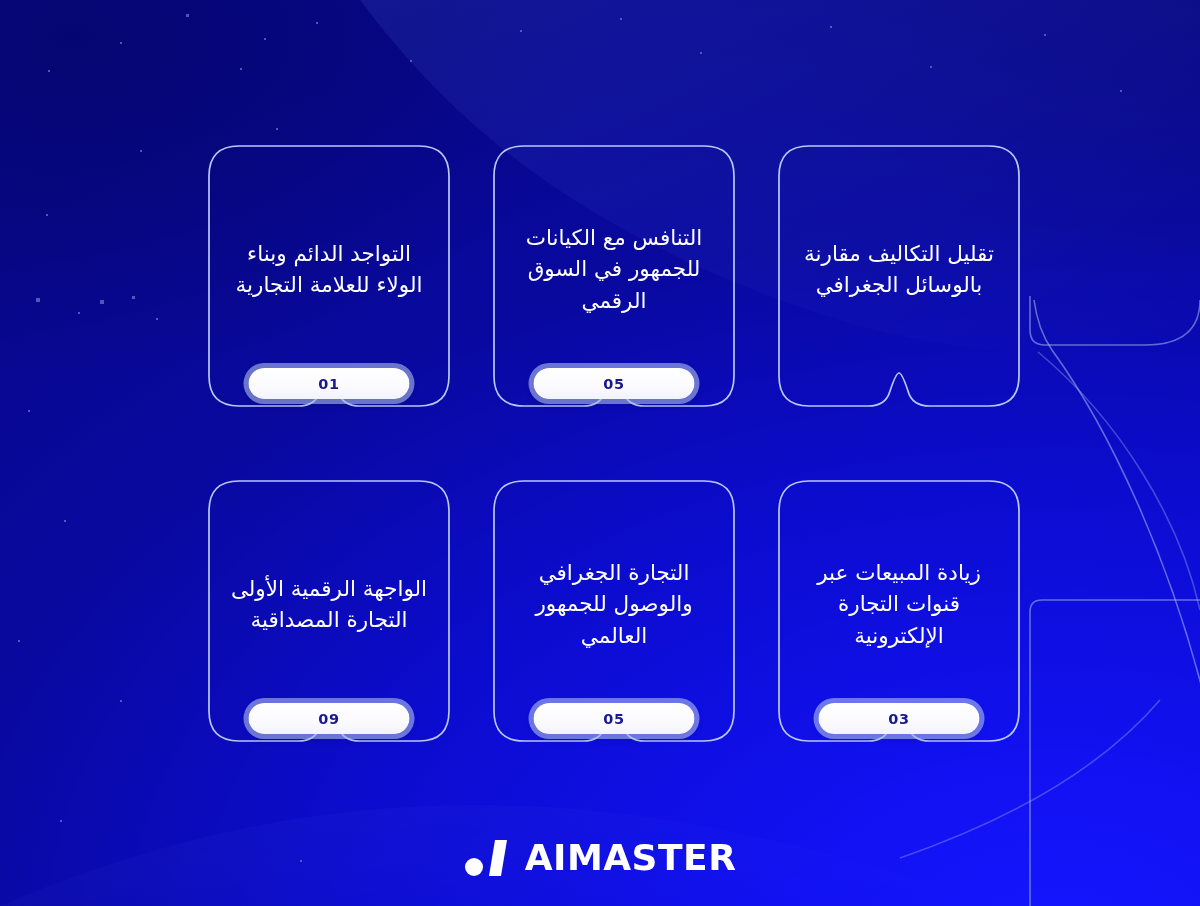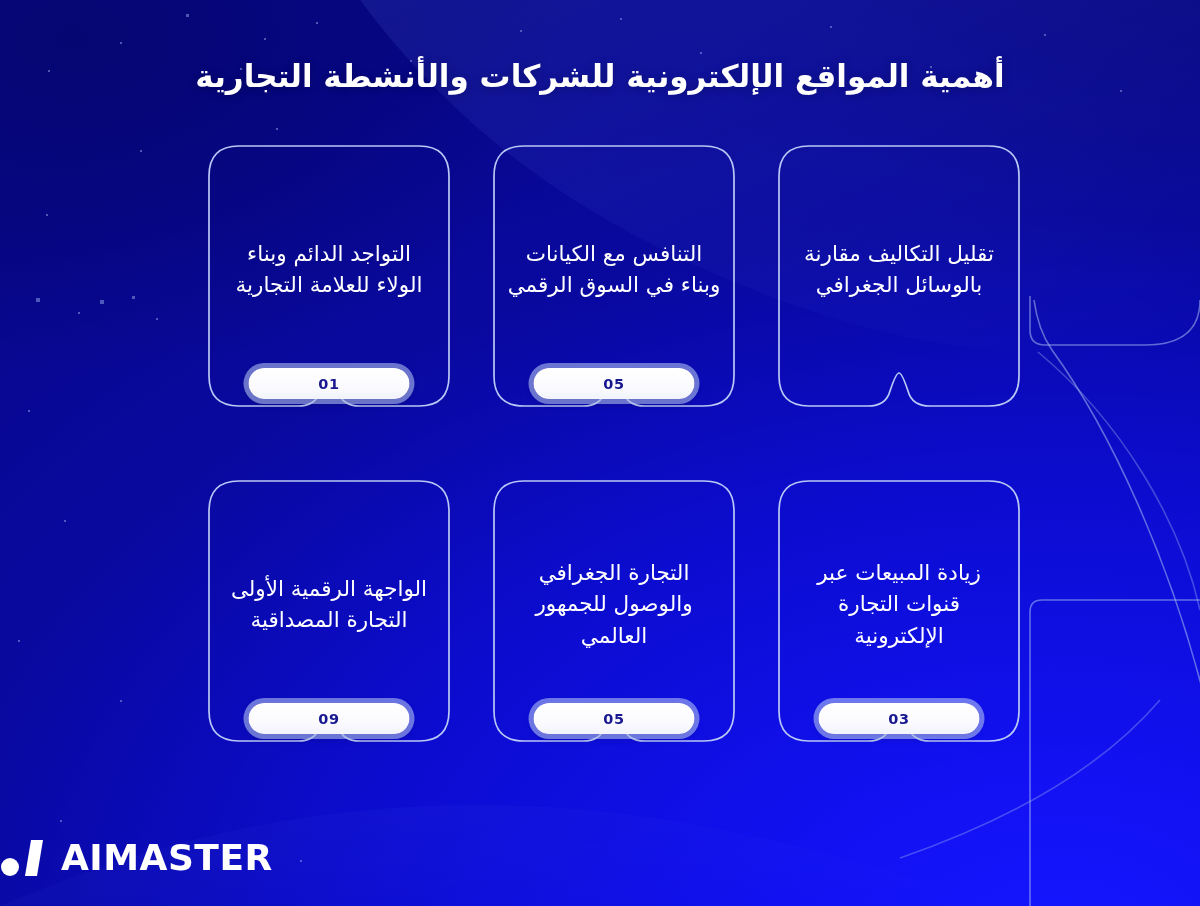--- a/index.html
+++ b/index.html
@@ -134,21 +134,21 @@
   }
 
   
   .logo {
     position: absolute;
     left: 0;
     right: 0;
     bottom: 28px;
     display: flex;
     align-items: center;
-    justify-content: flex-start;
+    justify-content: center;
     gap: 13px;
     direction: ltr;
   }
   .logo-mark { display: block; }
   .logo-word {
     color: #ffffff;
     font-size: 36px;
     font-weight: 700;
     letter-spacing: .5px;
     line-height: 1;
@@ -211,39 +211,38 @@
     <g fill="none" stroke="#a8bcf0" stroke-opacity="0.55" stroke-width="1.6">
       <path d="M1030 296 L1030 330 Q1030 345 1045 345 L1145 345 Q1200 345 1200 300"></path>
       <path d="M1034 300 Q1038 330 1052 350 C 1110 430, 1170 560, 1205 700"></path>
       <path d="M1030 612 Q1030 600 1042 600 L1200 600"></path>
       <path d="M1030 612 L1030 906"></path>
       <path d="M1038 352 C 1120 420, 1180 520, 1200 610" stroke-opacity="0.35"></path>
       <path d="M1160 700 C 1100 770, 1010 820, 900 858" stroke-opacity="0.35"></path>
     </g>
   </svg>
 
-  <div class="title">أهمية المواقع الإلكترونية للشركات والأنشطة التجارية</div>
 
   <div class="grid">
 
     <div class="card">
       <svg class="card-shape" viewBox="0 0 242 292">
         <path d="M31 1 L211 1 Q241 1 241 31 L241 231 Q241 261 211 261 L152 261 Q134 261 130 246 Q124 228 121 228 Q118 228 112 246 Q108 261 90 261 L31 261 Q1 261 1 231 L1 31 Q1 1 31 1 Z"></path>
       </svg>
       <div class="card-text">
         <span>تقليل التكاليف مقارنة بالوسائل الجغرافي</span>
       </div>
     </div>
 
     <div class="card">
       <svg class="card-shape" viewBox="0 0 242 292">
         <path d="M31 1 L211 1 Q241 1 241 31 L241 231 Q241 261 211 261 L152 261 Q134 261 130 246 Q124 228 121 228 Q118 228 112 246 Q108 261 90 261 L31 261 Q1 261 1 231 L1 31 Q1 1 31 1 Z"></path>
       </svg>
       <div class="card-text">
-        <span>التنافس مع الكيانات وبناء في السوق الرقمي</span>
+        <span>التنافس مع الكيانات للجمهور في السوق الرقمي</span>
       </div>
       <div class="badge">
         <span>05</span>
       </div>
     </div>
 
     <div class="card">
       <svg class="card-shape" viewBox="0 0 242 292">
         <path d="M31 1 L211 1 Q241 1 241 31 L241 231 Q241 261 211 261 L152 261 Q134 261 130 246 Q124 228 121 228 Q118 228 112 246 Q108 261 90 261 L31 261 Q1 261 1 231 L1 31 Q1 1 31 1 Z"></path>
       </svg>

